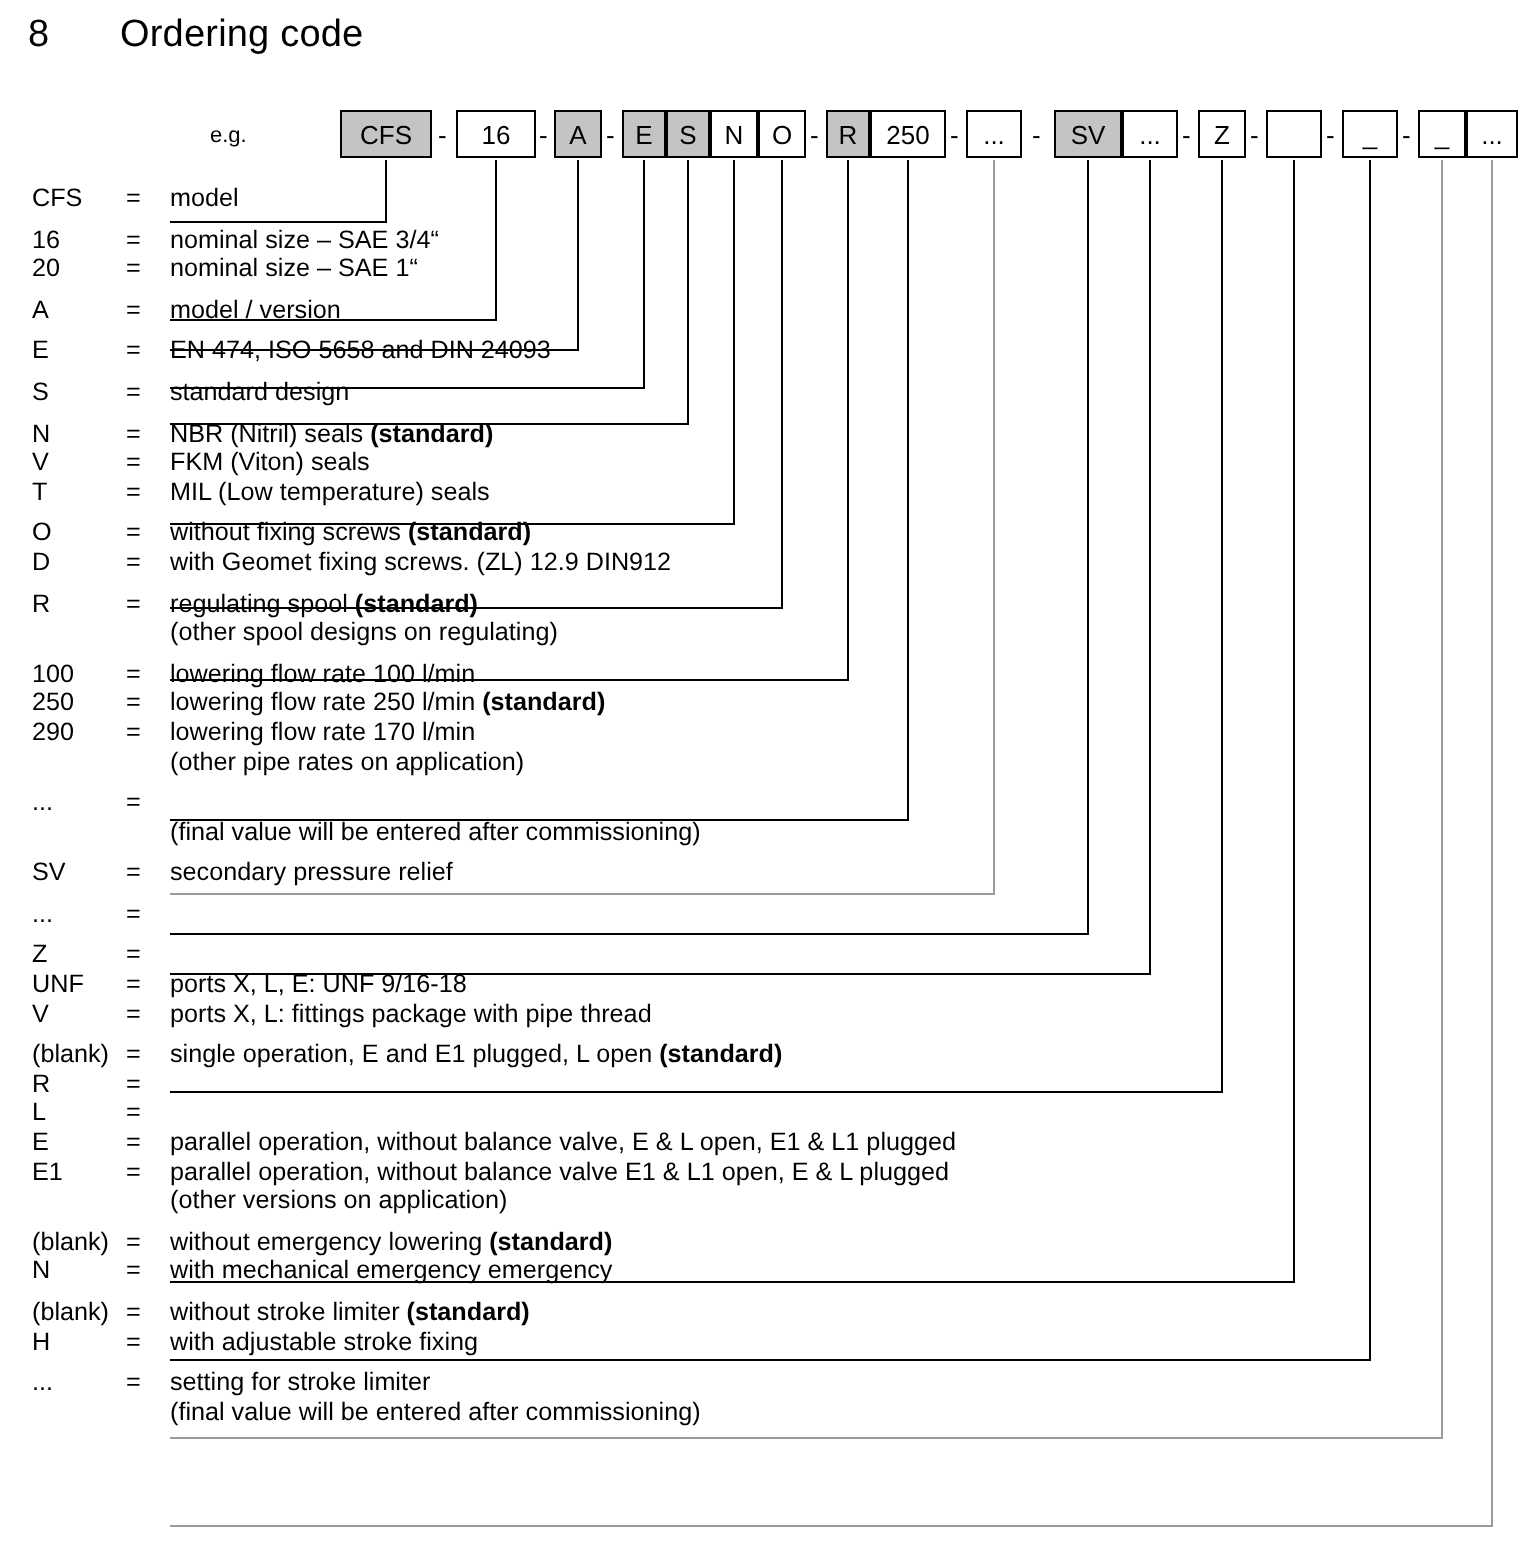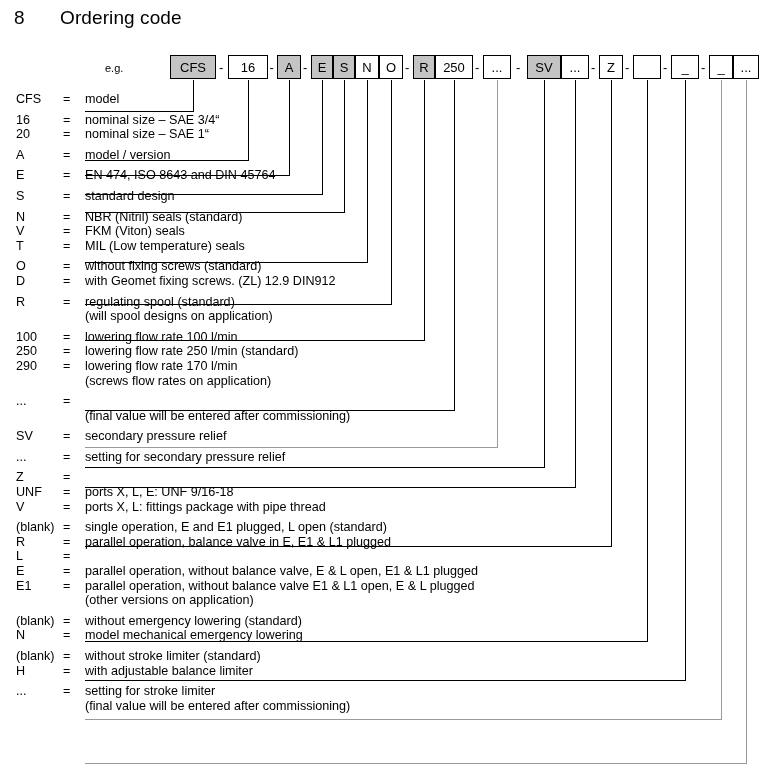--- a/index.html
+++ b/index.html
@@ -34,21 +34,21 @@
 
   
   #leaders{position:absolute;left:0;top:0;width:763px;height:771px;}
 
   
   .defs{position:absolute;left:0;top:92px;width:763px;}
   .row{position:relative;height:14.6px;}
   .key{position:absolute;left:16px;font-size:12.6px;white-space:nowrap;}
   .eq{position:absolute;left:63px;font-size:12.6px;}
   .val{position:absolute;left:85px;font-size:12.6px;white-space:nowrap;}
-  .val b{font-weight:normal;}
+  .val b{font-weight:bold;}
   .gap{height:6px;}
 </style>
 </head>
 <body>
 
 <div id="root">
 
   <div class="heading">
     <span class="num">8</span><span>Ordering code</span>
   </div>
@@ -124,21 +124,21 @@
       <div class="gap"></div>
       <div class="row">
         <span class="key">A</span>
         <span class="eq">=</span>
         <span class="val">model / version</span>
       </div>
       <div class="gap"></div>
       <div class="row">
         <span class="key">E</span>
         <span class="eq">=</span>
-        <span class="val">EN 474, ISO 8643 and DIN 45764</span>
+        <span class="val">EN 474, ISO 5658 and DIN 24093</span>
       </div>
       <div class="gap"></div>
       <div class="row">
         <span class="key">S</span>
         <span class="eq">=</span>
         <span class="val">standard design</span>
       </div>
       <div class="gap"></div>
       <div class="row">
         <span class="key">N</span>
@@ -167,62 +167,61 @@
         <span class="val">with Geomet fixing screws. (ZL) 12.9 DIN912</span>
       </div>
       <div class="gap"></div>
       <div class="row">
         <span class="key">R</span>
         <span class="eq">=</span>
         <span class="val">regulating spool <b>(standard)</b></span>
       </div>
       <div class="row">
         <span class="key"></span>
-        <span class="val">(will spool designs on application)</span>
+        <span class="val">(other spool designs on regulating)</span>
       </div>
       <div class="gap"></div>
       <div class="row">
         <span class="key">100</span>
         <span class="eq">=</span>
         <span class="val">lowering flow rate 100 l/min</span>
       </div>
       <div class="row">
         <span class="key">250</span>
         <span class="eq">=</span>
         <span class="val">lowering flow rate 250 l/min <b>(standard)</b></span>
       </div>
       <div class="row">
         <span class="key">290</span>
         <span class="eq">=</span>
         <span class="val">lowering flow rate 170 l/min</span>
       </div>
       <div class="row">
         <span class="key"></span>
-        <span class="val">(screws flow rates on application)</span>
+        <span class="val">(other pipe rates on application)</span>
       </div>
       <div class="gap"></div>
       <div class="row">
         <span class="key">...</span>
         <span class="eq">=</span>
       </div>
       <div class="row">
         <span class="key"></span>
         <span class="val">(final value will be entered after commissioning)</span>
       </div>
       <div class="gap"></div>
       <div class="row">
         <span class="key">SV</span>
         <span class="eq">=</span>
         <span class="val">secondary pressure relief</span>
       </div>
       <div class="gap"></div>
       <div class="row">
         <span class="key">...</span>
         <span class="eq">=</span>
-        <span class="val">setting for secondary pressure relief</span>
       </div>
       <div class="gap"></div>
       <div class="row">
         <span class="key">Z</span>
         <span class="eq">=</span>
       </div>
       <div class="row">
         <span class="key">UNF</span>
         <span class="eq">=</span>
         <span class="val">ports X, L, E: UNF 9/16-18</span>
@@ -234,21 +233,20 @@
       </div>
       <div class="gap"></div>
       <div class="row">
         <span class="key">(blank)</span>
         <span class="eq">=</span>
         <span class="val">single operation, E and E1 plugged, L open <b>(standard)</b></span>
       </div>
       <div class="row">
         <span class="key">R</span>
         <span class="eq">=</span>
-        <span class="val">parallel operation, balance valve in E, E1 &amp; L1 plugged</span>
       </div>
       <div class="row">
         <span class="key">L</span>
         <span class="eq">=</span>
       </div>
       <div class="row">
         <span class="key">E</span>
         <span class="eq">=</span>
         <span class="val">parallel operation, without balance valve, E &amp; L open, E1 &amp; L1 plugged</span>
       </div>
@@ -263,32 +261,32 @@
       </div>
       <div class="gap"></div>
       <div class="row">
         <span class="key">(blank)</span>
         <span class="eq">=</span>
         <span class="val">without emergency lowering <b>(standard)</b></span>
       </div>
       <div class="row">
         <span class="key">N</span>
         <span class="eq">=</span>
-        <span class="val">model mechanical emergency lowering</span>
+        <span class="val">with mechanical emergency emergency</span>
       </div>
       <div class="gap"></div>
       <div class="row">
         <span class="key">(blank)</span>
         <span class="eq">=</span>
         <span class="val">without stroke limiter <b>(standard)</b></span>
       </div>
       <div class="row">
         <span class="key">H</span>
         <span class="eq">=</span>
-        <span class="val">with adjustable balance limiter</span>
+        <span class="val">with adjustable stroke fixing</span>
       </div>
       <div class="gap"></div>
       <div class="row">
         <span class="key">...</span>
         <span class="eq">=</span>
         <span class="val">setting for stroke limiter</span>
       </div>
       <div class="row">
         <span class="key"></span>
         <span class="val">(final value will be entered after commissioning)</span>

